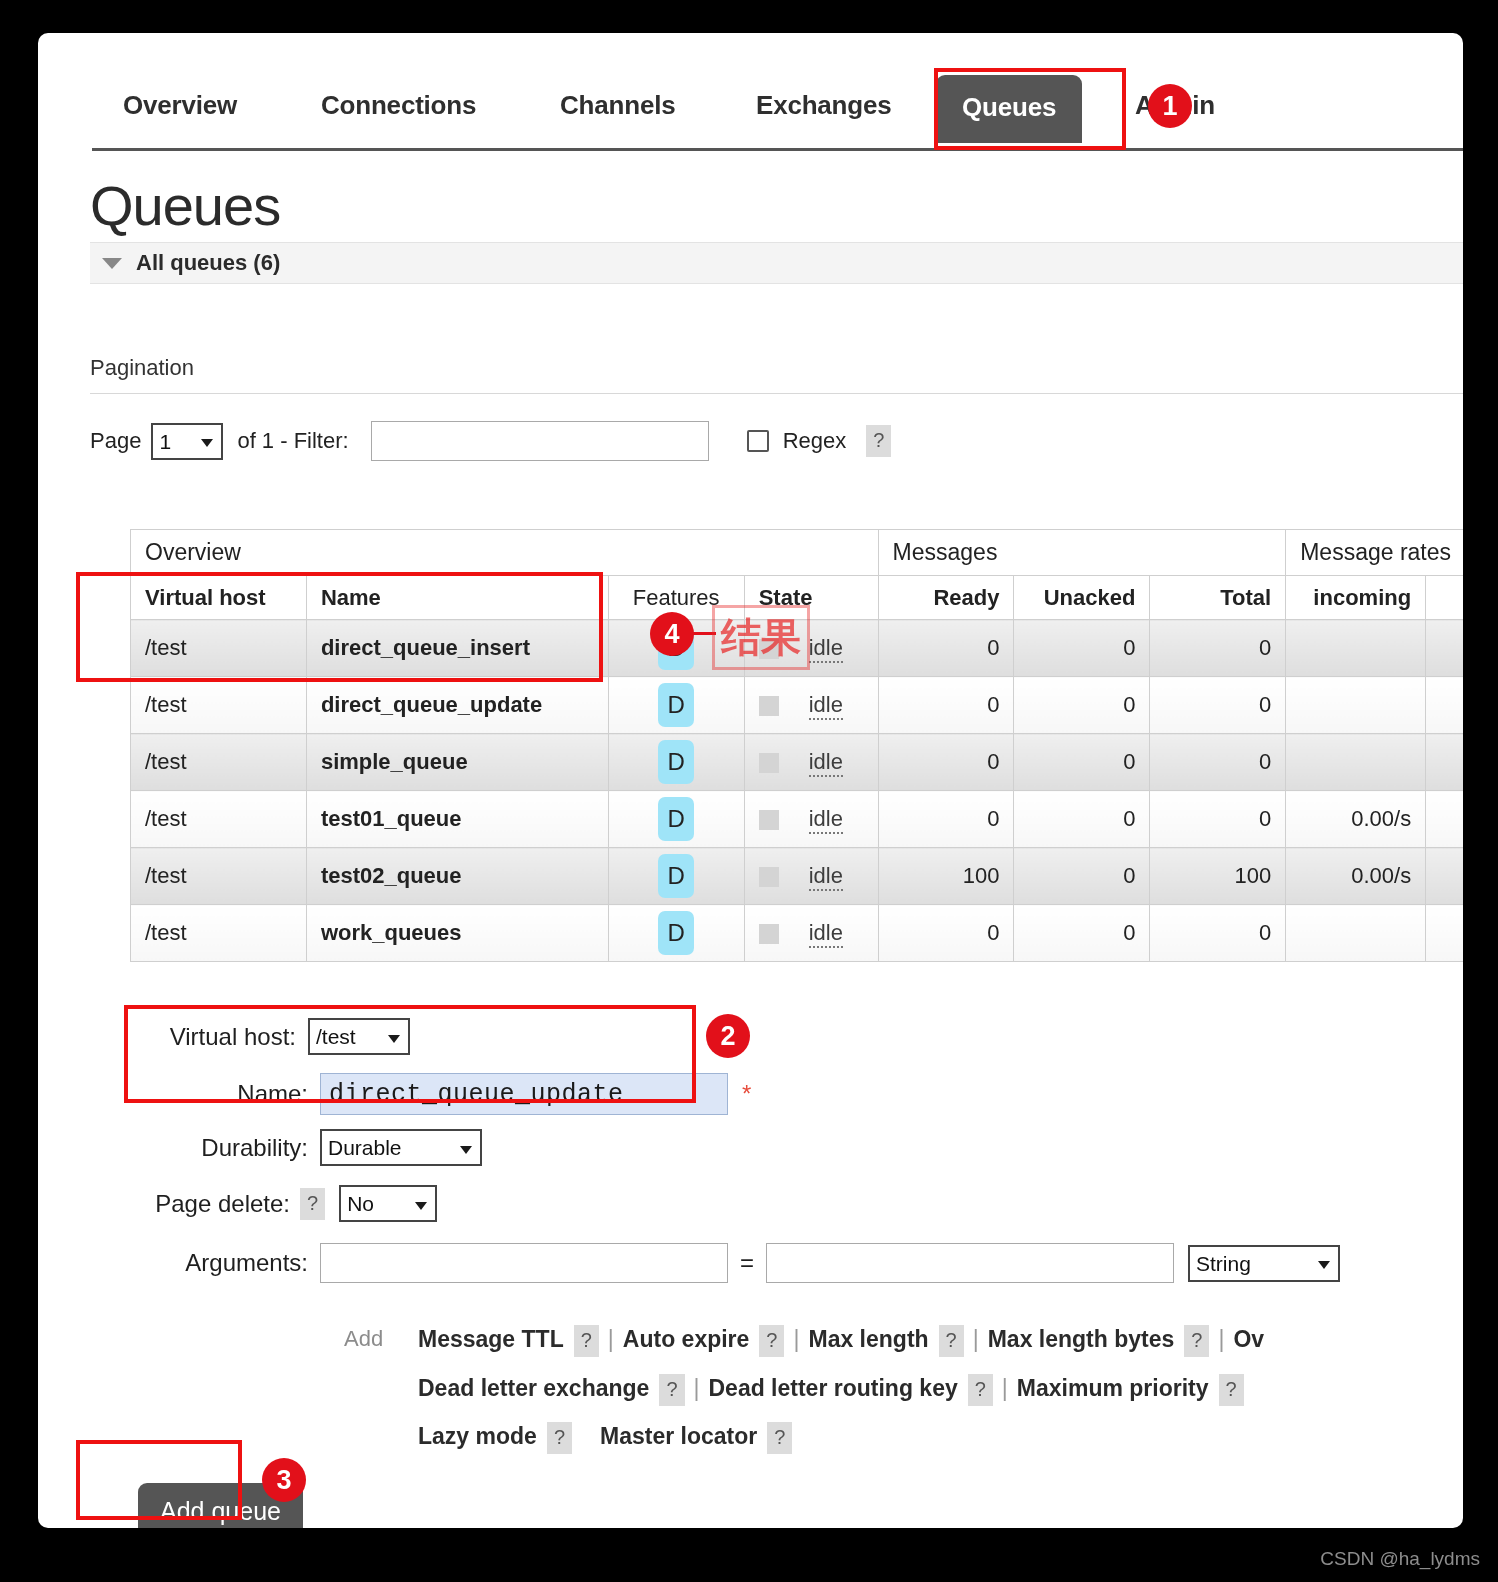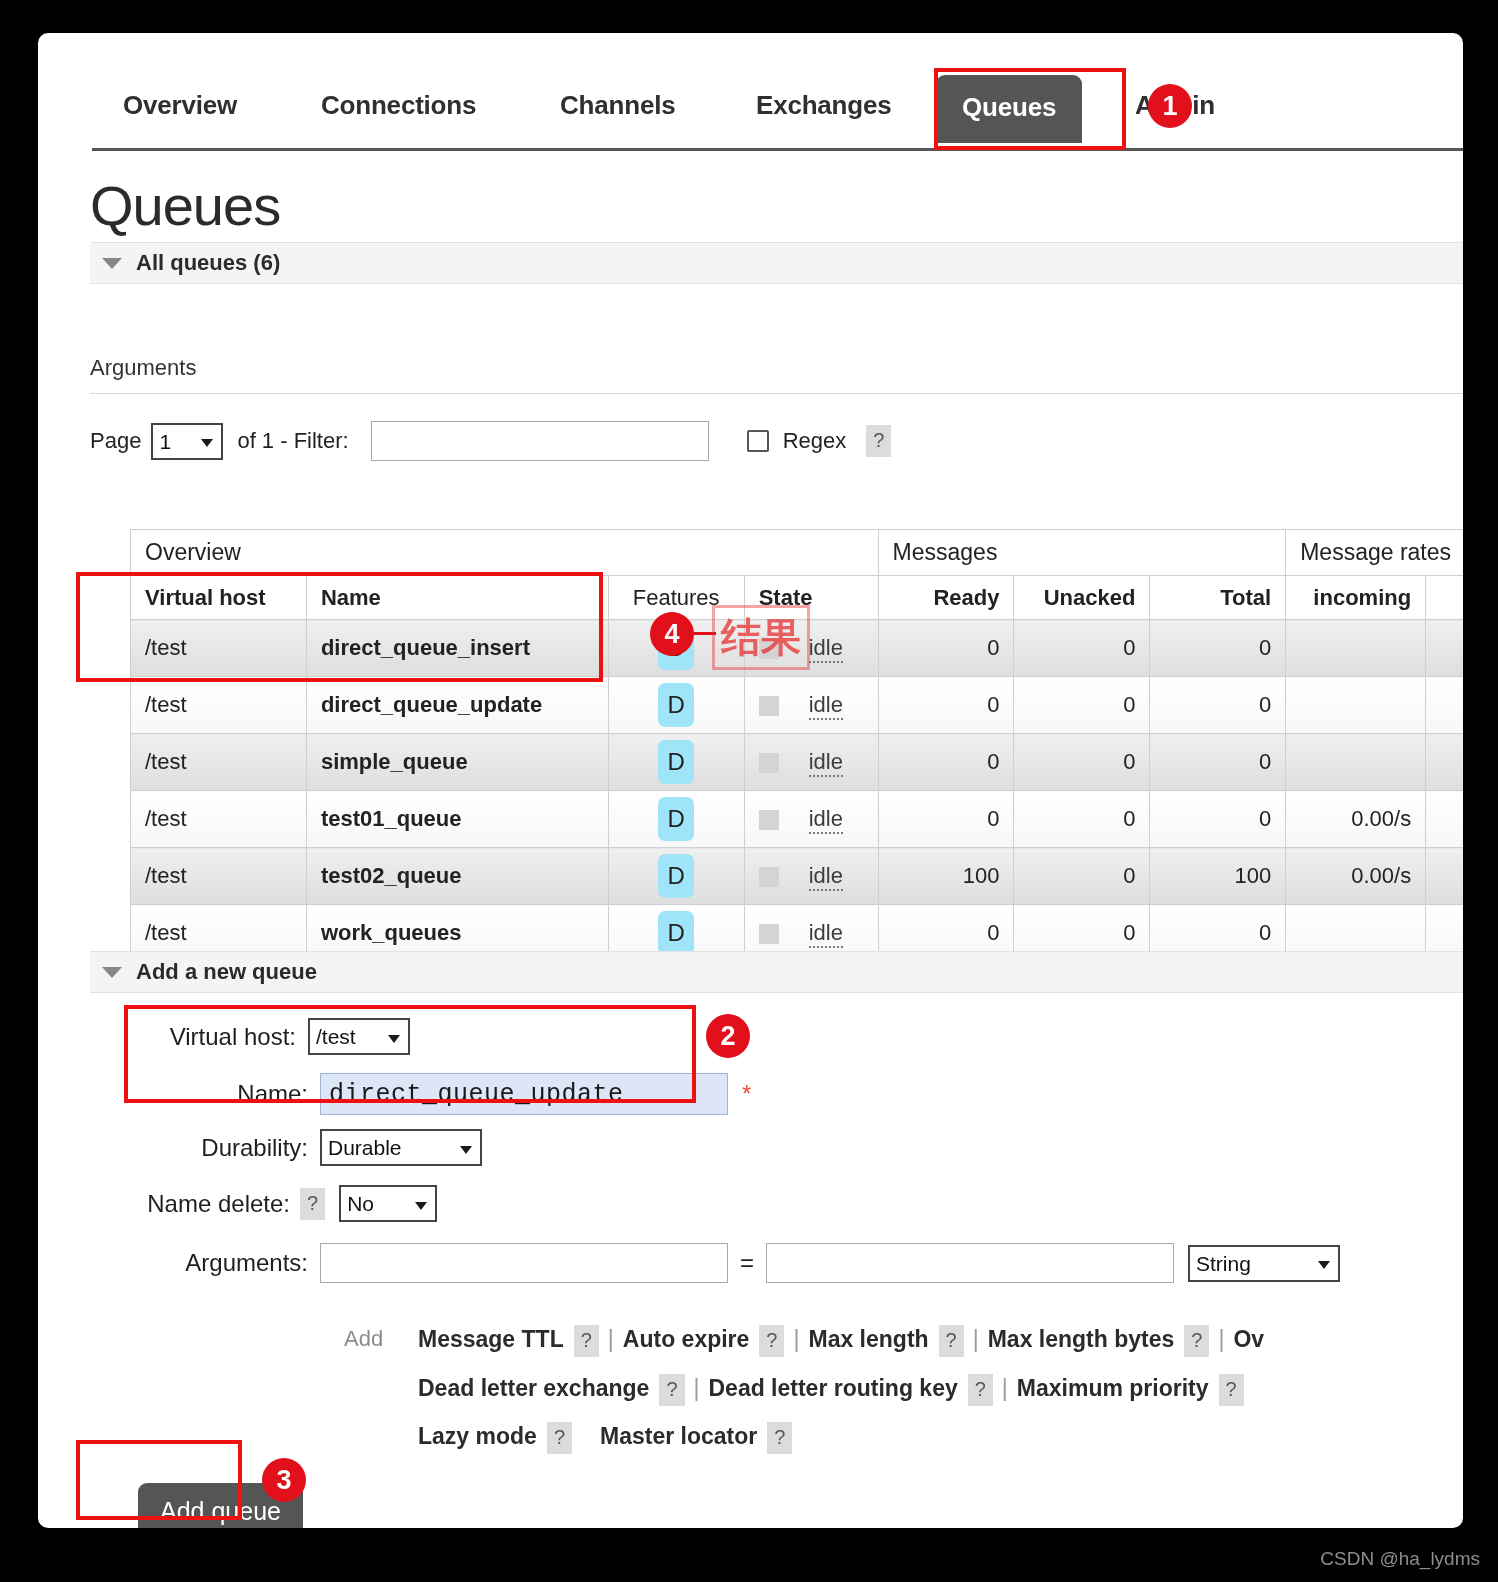--- a/index.html
+++ b/index.html
@@ -321,21 +321,21 @@
       <div class="nav-underline"></div>
     </div>
 
     <div class="page-title">Queues</div>
 
     <div class="section-head" style="top:209px;">
       <span class="caret"></span>
       <span class="section-head-label">All queues (6)</span>
     </div>
 
-    <div class="pagination-label">Arguments</div>
+    <div class="pagination-label">Pagination</div>
     <div class="pagination-rule"></div>
 
     <div class="page-row">
       <span class="lbl">Page</span>
       <span class="sel-wrap">
         <select class="sel with-caret" style="width:72px;">
           <option>1</option>
         </select>
       </span>
       <span class="lbl" style="margin-left:14px;">of 1  - Filter:</span>
@@ -427,24 +427,20 @@
             <td class="state-cell"><span class="state-sq"></span><span class="state-txt">idle</span></td>
             <td class="num">0</td>
             <td class="num">0</td>
             <td class="num">0</td>
             <td class="num"></td>
             <td class="num"></td>
           </tr>
         </tbody>
     </table>
 
-    <div class="section-head" style="top:918px;">
-      <span class="caret"></span>
-      <span class="section-head-label">Add a new queue</span>
-    </div>
 
     <div class="form-row" style="left:88px; top:985px;">
       <span class="form-label" style="width:170px;">Virtual host:</span>
       <span class="sel-wrap" style="margin-left:12px;">
         <select class="sel with-caret" style="width:102px;">
           <option>/test</option>
         </select>
       </span>
     </div>
 
@@ -457,21 +453,21 @@
     <div class="form-row" style="left:100px; top:1096px;">
       <span class="form-label" style="width:170px;">Durability:</span>
       <span class="sel-wrap" style="margin-left:12px;">
         <select class="sel with-caret" style="width:162px;">
           <option>Durable</option>
         </select>
       </span>
     </div>
 
     <div class="form-row" style="left:62px; top:1152px;">
-      <span class="form-label" style="width:190px;">Name delete:</span>
+      <span class="form-label" style="width:190px;">Page delete:</span>
       <span class="qmark" style="margin-left:10px;">?</span>
       <span class="sel-wrap" style="margin-left:14px;">
         <select class="sel with-caret" style="width:98px;">
           <option>No</option>
         </select>
       </span>
     </div>
 
     <div class="form-row" style="left:100px; top:1210px;">
       <span class="form-label" style="width:170px;">Arguments:</span>

